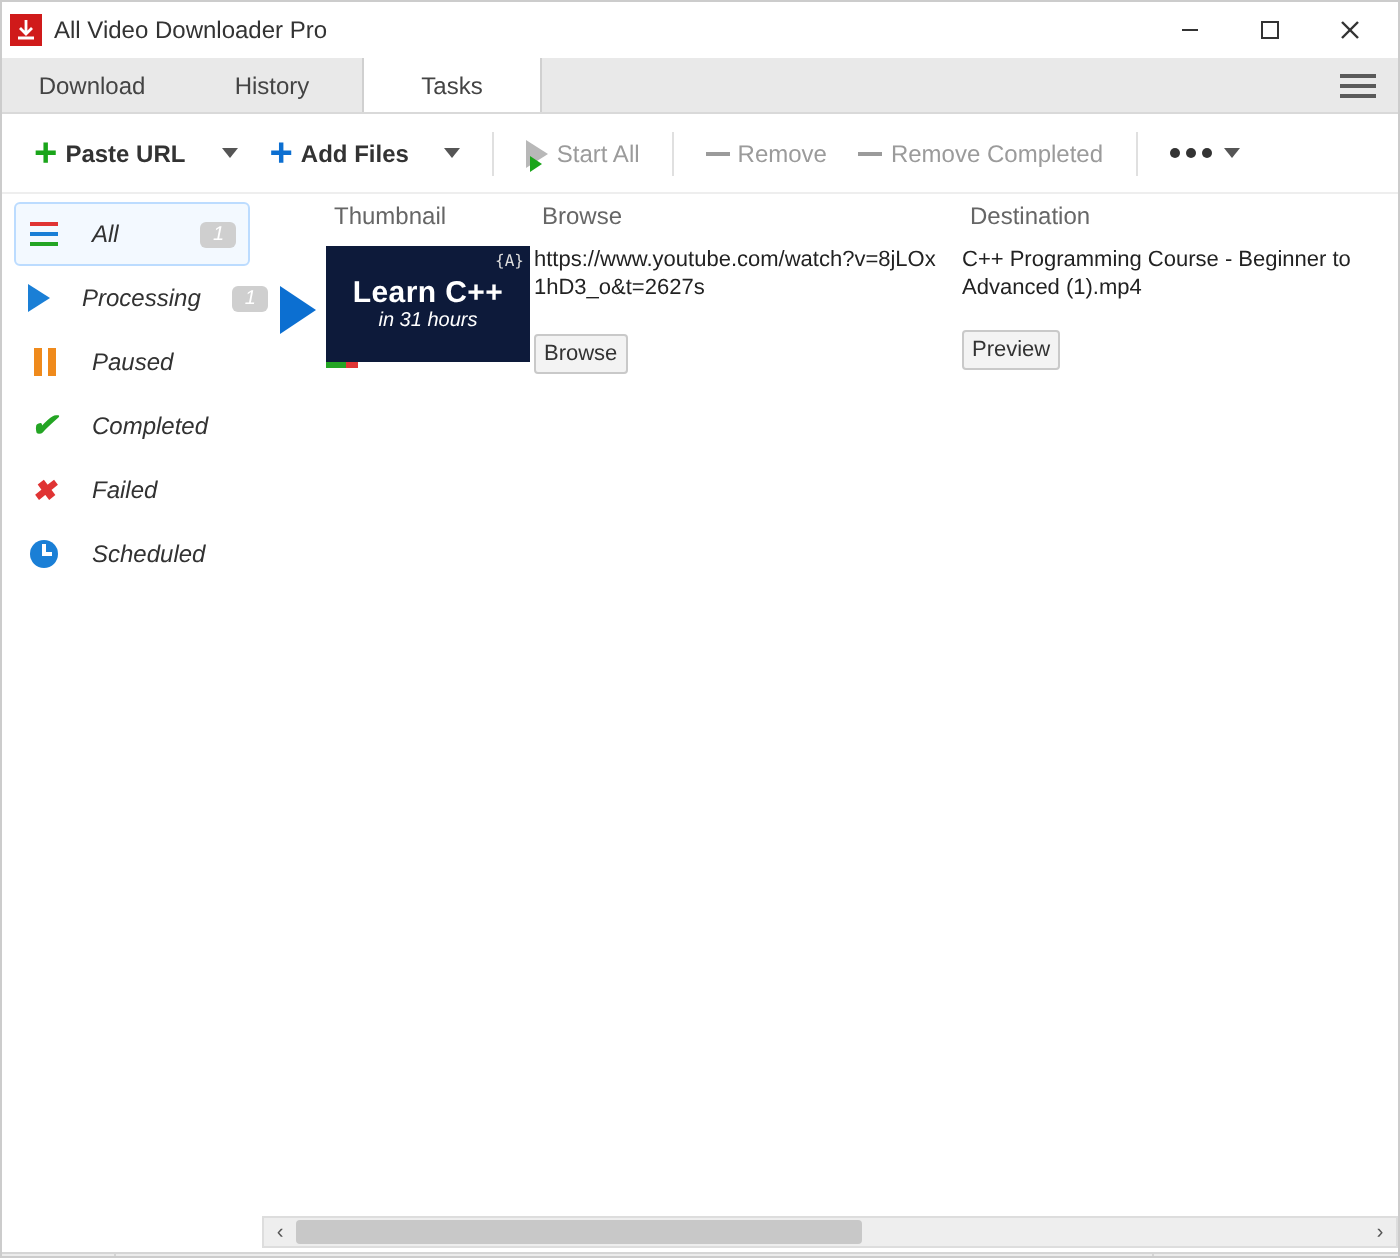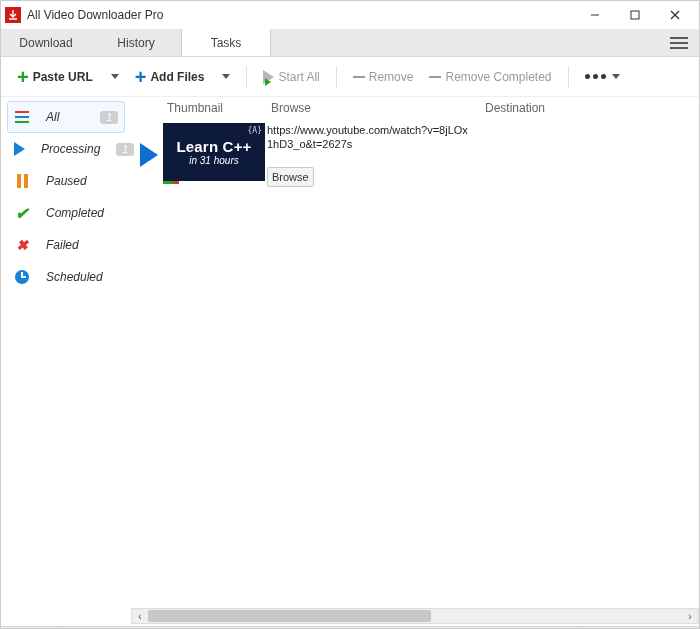--- a/index.html
+++ b/index.html
@@ -240,20 +240,25 @@
         <div class="thumb-prog">
             <div class="g"></div>
             <div class="r"></div>
             <div class="rest"></div>
           </div>
       </div>
       <div class="src-col">
         <div class="url-text">https://www.youtube.com/watch?v=8jLOx1hD3_o&amp;t=2627s</div>
         <div class="browse-btn">Browse</div>
       </div>
+      <div class="dst-col">
+        <div class="dst-text">C++ Programming Course - Beginner to Advanced (1).mp4</div>
+        <div style="height:10px"></div>
+        <div class="preview-btn">Preview</div>
+      </div>
     </div>
 
     <div style="flex:1"></div>
   </div>
 </div>
 
 <div class="hscroll-area">
   <div class="pad"></div>
   <div class="hscroll">
     <div class="arrow">‹</div>

